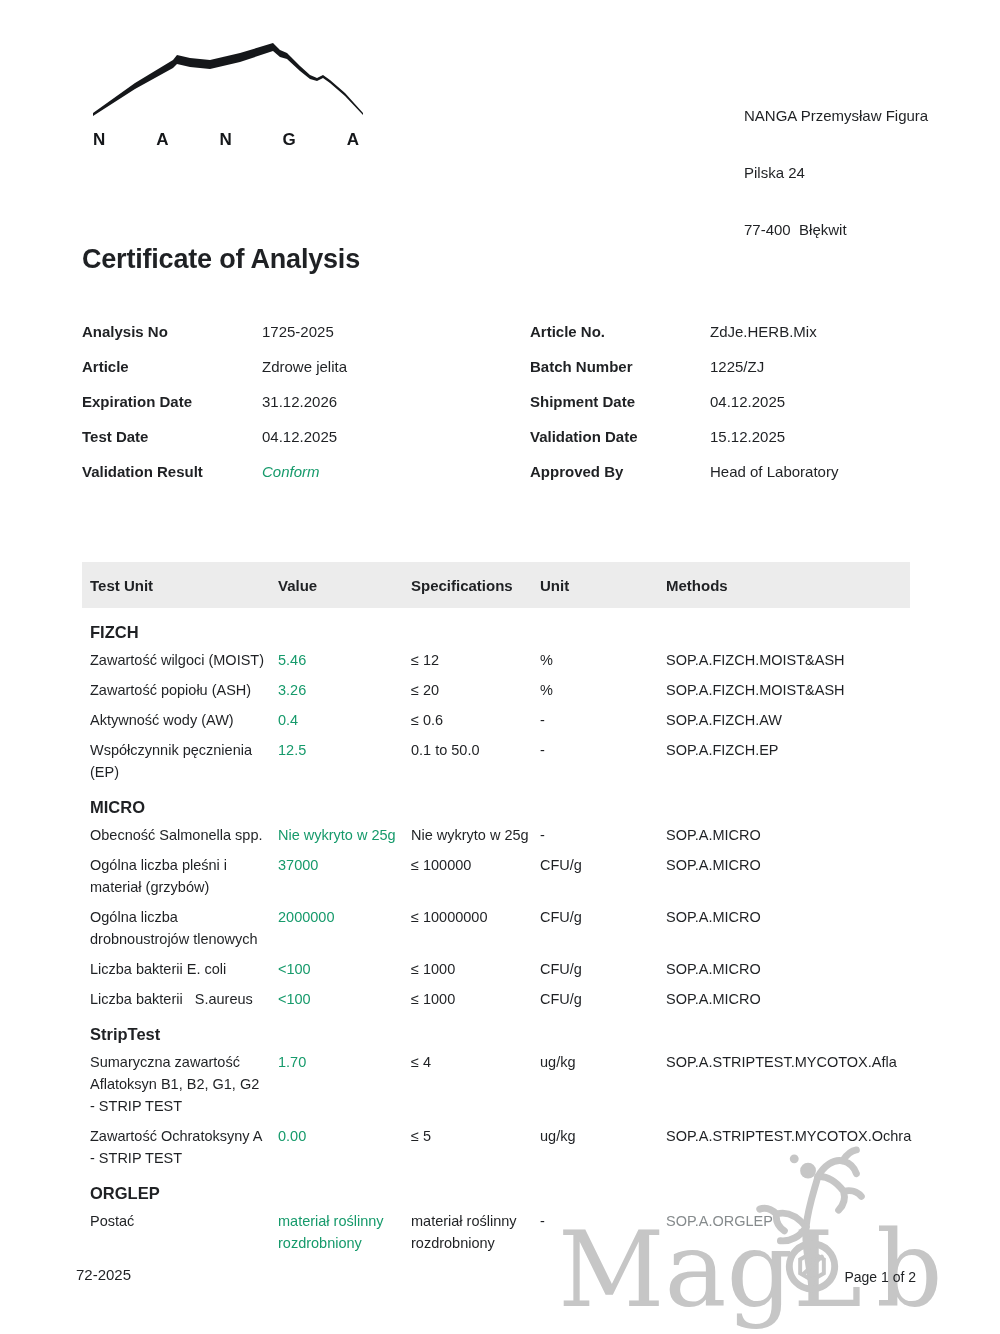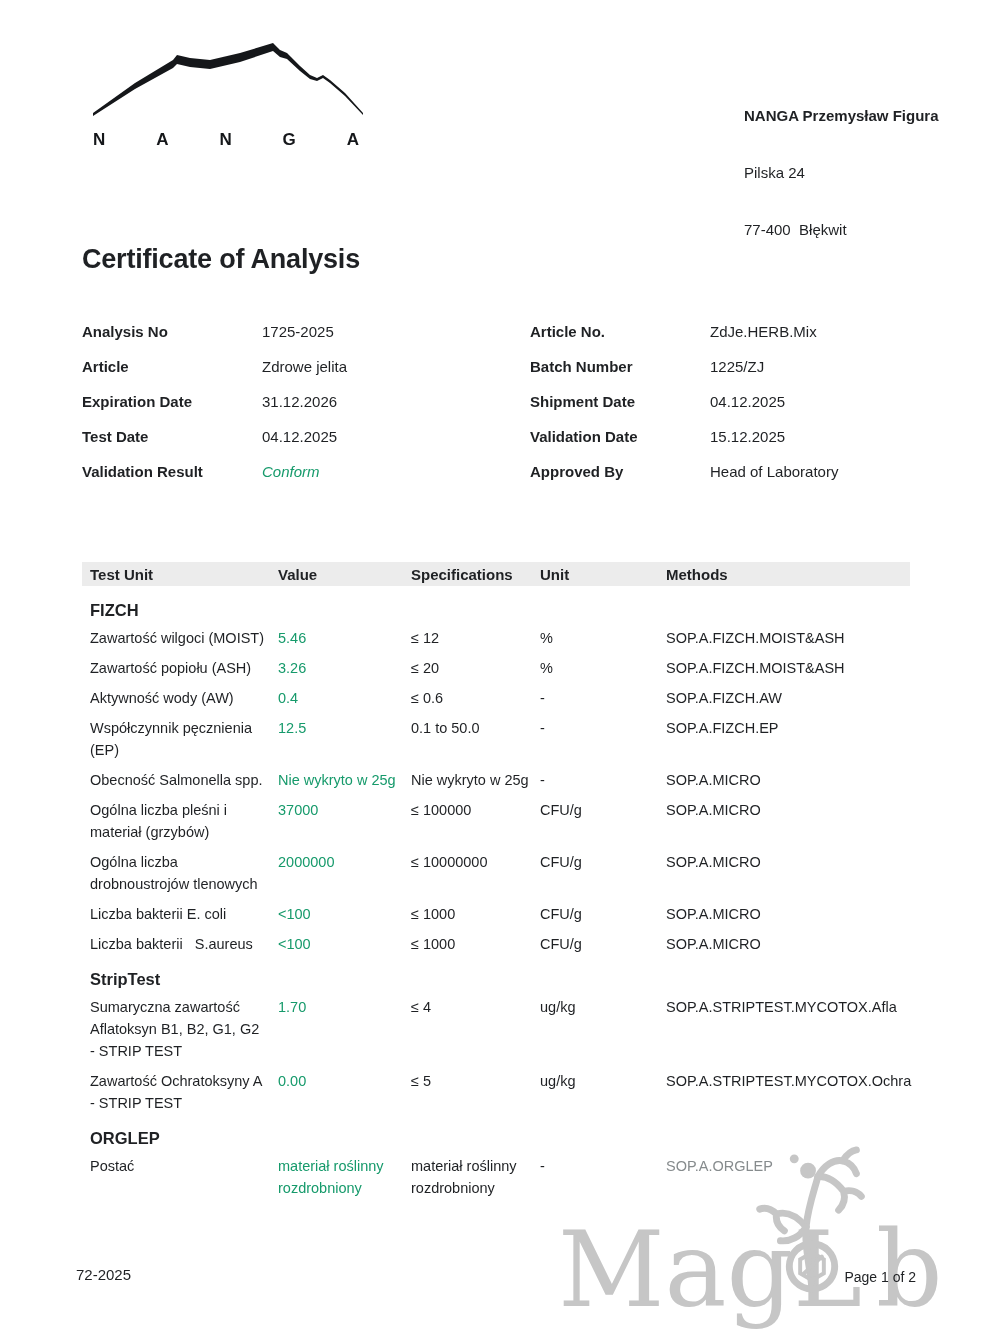--- a/index.html
+++ b/index.html
@@ -18,36 +18,36 @@
   .wm-right{left:876px; top:1218px;}
   .wm-tree{position:absolute; left:752px; top:1146px;}
 
   .content{position:relative; z-index:1;}
 
   
   .logo{position:absolute; left:93px; top:38px; width:272px;}
   .logo-letters{display:flex; justify-content:space-between; width:266px; margin-top:6px;
     font-size:17px; font-weight:700; color:#15171a;}
   .addr{position:absolute; left:744px; top:68px; font-size:15px; line-height:19px; white-space:pre-wrap;}
-  .addr .addr-name{font-weight:700;}
+  .addr .addr-name{font-weight:400;}
 
   
   .doc-title{position:absolute; left:82px; top:244px; font-size:27px; font-weight:700; letter-spacing:-0.2px;}
 
   
   .meta{position:absolute; left:82px; top:320px; width:836px;}
   .meta-row{display:grid; grid-template-columns:180px 268px 180px auto; height:35px; align-items:start;
     font-size:15px; padding-top:3px;}
   .meta-label{font-weight:700;}
   .green{color:var(--green);font-style:italic;}
 
   
   .coa-table{position:absolute; left:82px; top:562px; width:828px;}
   .thead{display:grid; grid-template-columns:188px 133px 129px 126px auto; align-items:center;
-    height:24px; background:var(--header_bg); padding-left:8px; font-size:15px; font-weight:700;}
+    height:46px; background:var(--header_bg); padding-left:8px; font-size:15px; font-weight:700;}
   .tbody{padding-left:8px;}
   .section-title{font-size:16.5px; font-weight:700; margin:15px 0 7px 0;}
   .trow{display:grid; grid-template-columns:188px 133px 129px 126px auto; margin-bottom:8px;}
   .c{font-size:14.5px; line-height:22px; padding-right:10px; white-space:pre-wrap;}
   .c.val{color:var(--green);}
   .c.meth{padding-right:0;}
   .c.meth.muted{color:var(--muted);}
 
   
   .footer-left{position:absolute; left:76px; top:1266px; font-size:15px;}
@@ -167,20 +167,21 @@
           <div class="c meth">SOP.A.FIZCH.AW</div>
         </div>
         <div class="trow">
           <div class="c name">Współczynnik pęcznienia (EP)</div>
           <div class="c val">12.5</div>
           <div class="c spec">0.1 to 50.0</div>
           <div class="c unit">-</div>
           <div class="c meth">SOP.A.FIZCH.EP</div>
         </div>
 
+        <div class="section-title">MICRO</div>
         <div class="trow">
           <div class="c name">Obecność Salmonella spp.</div>
           <div class="c val">Nie wykryto w 25g</div>
           <div class="c spec">Nie wykryto w 25g</div>
           <div class="c unit">-</div>
           <div class="c meth">SOP.A.MICRO</div>
         </div>
         <div class="trow">
           <div class="c name">Ogólna liczba pleśni i materiał (grzybów)</div>
           <div class="c val">37000</div>

